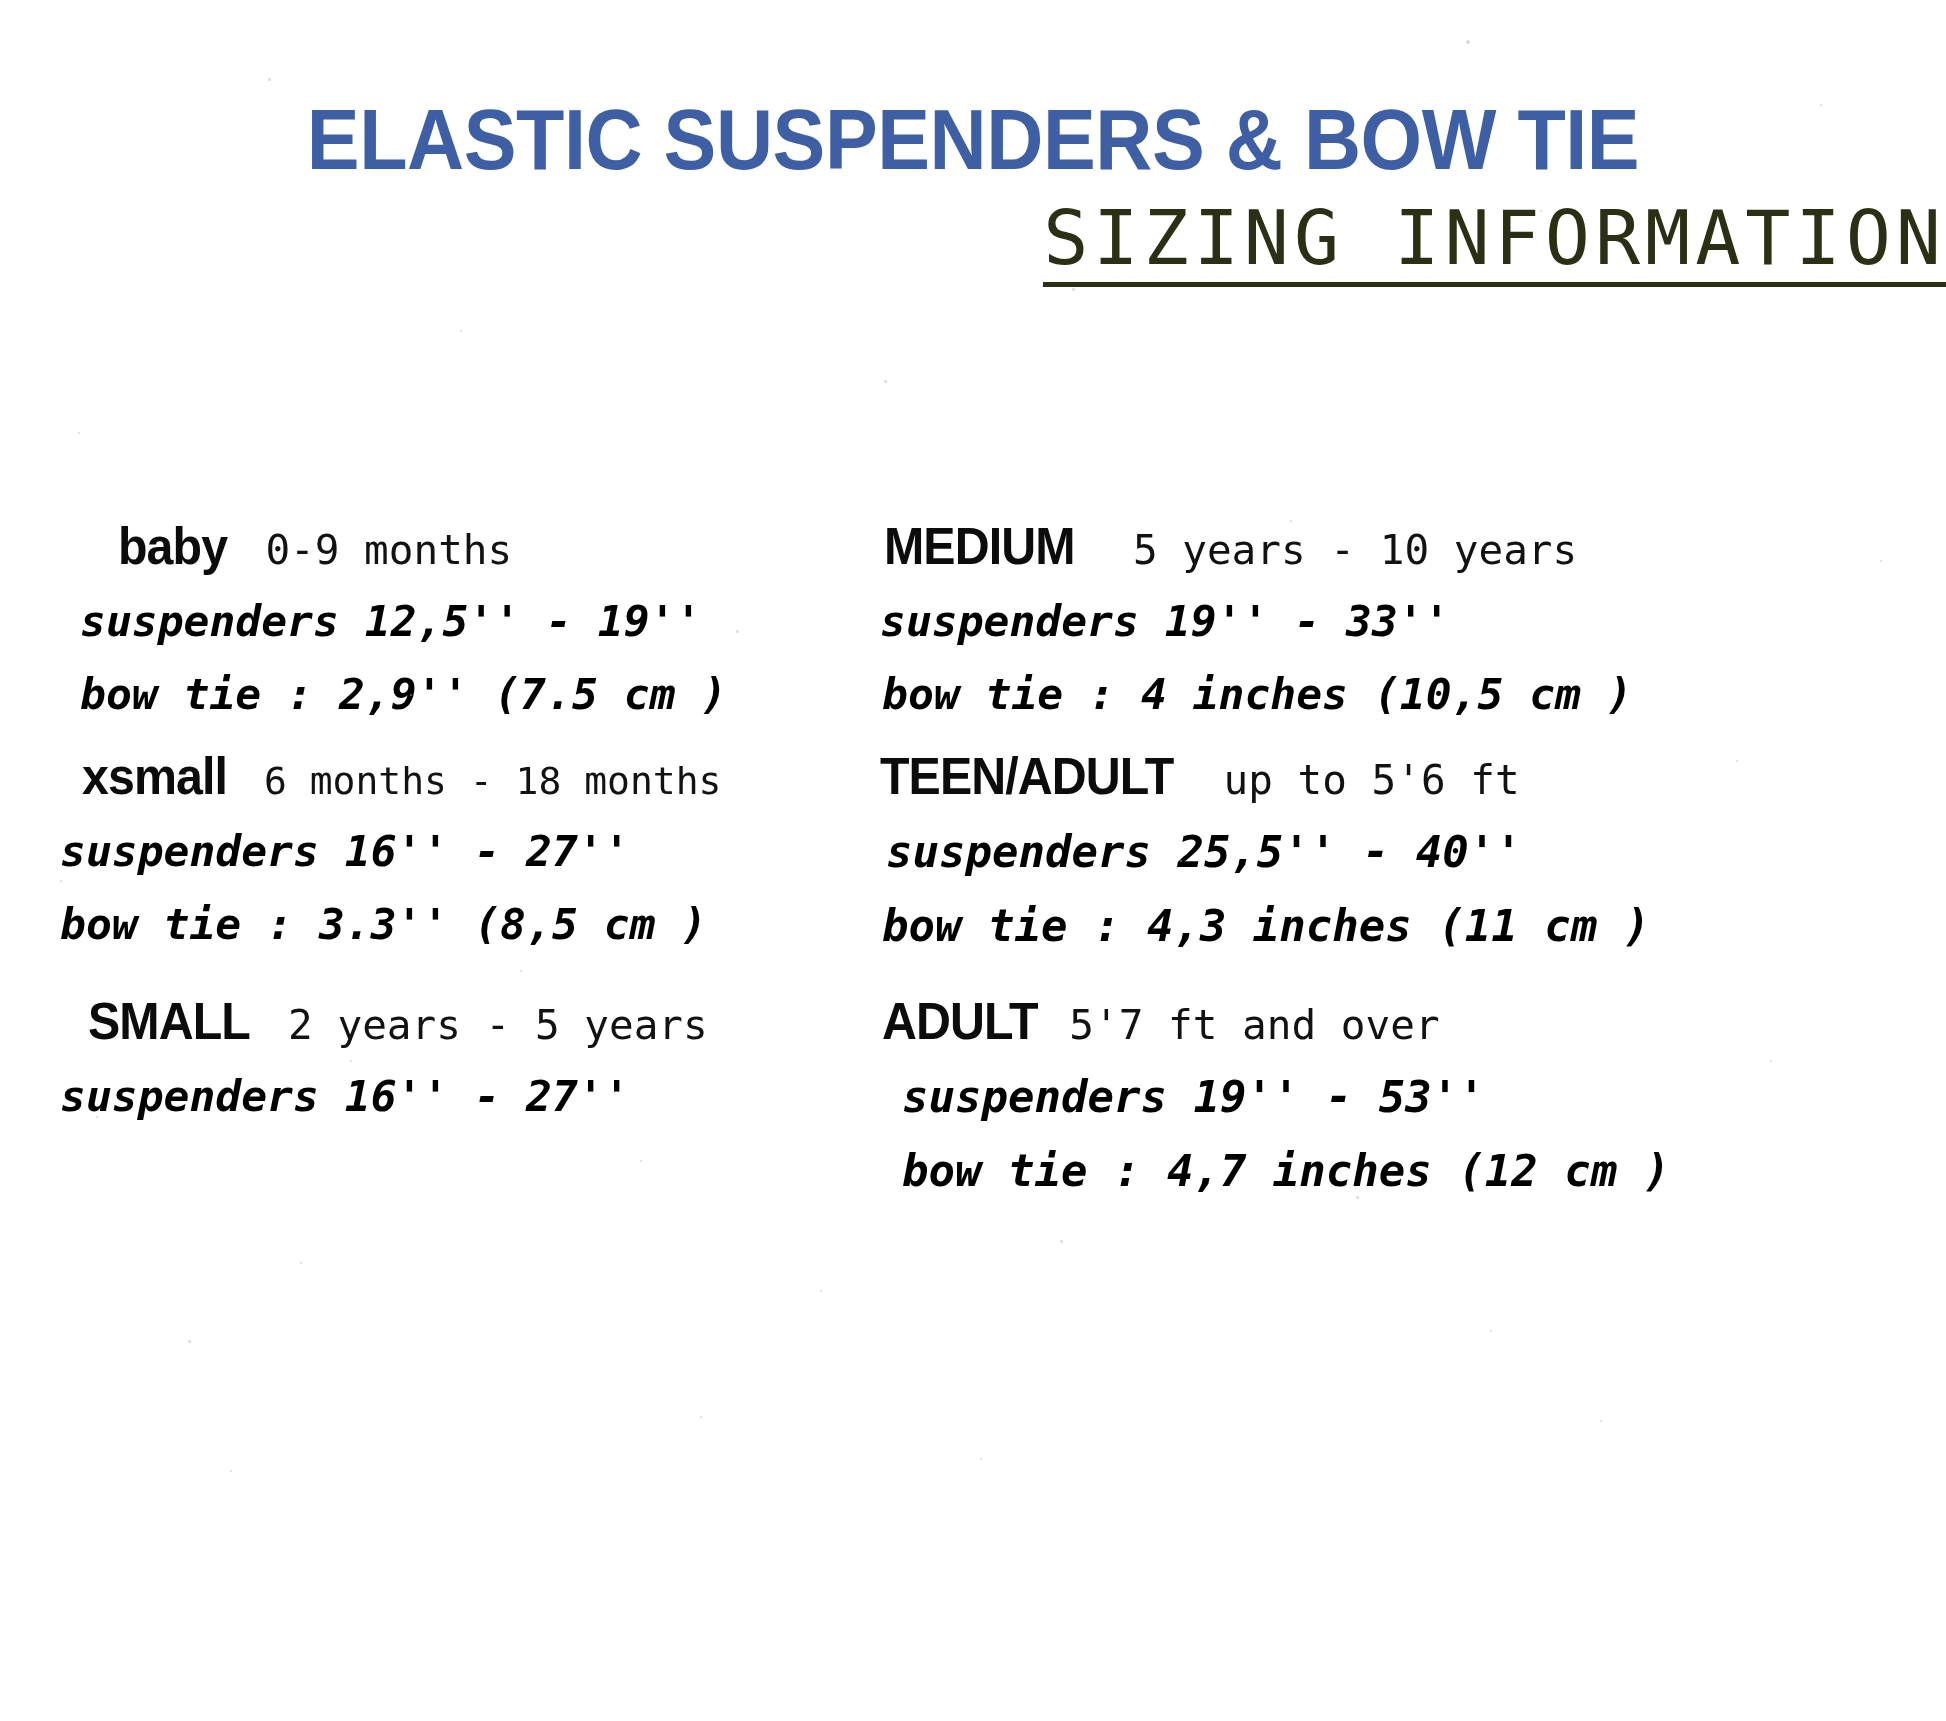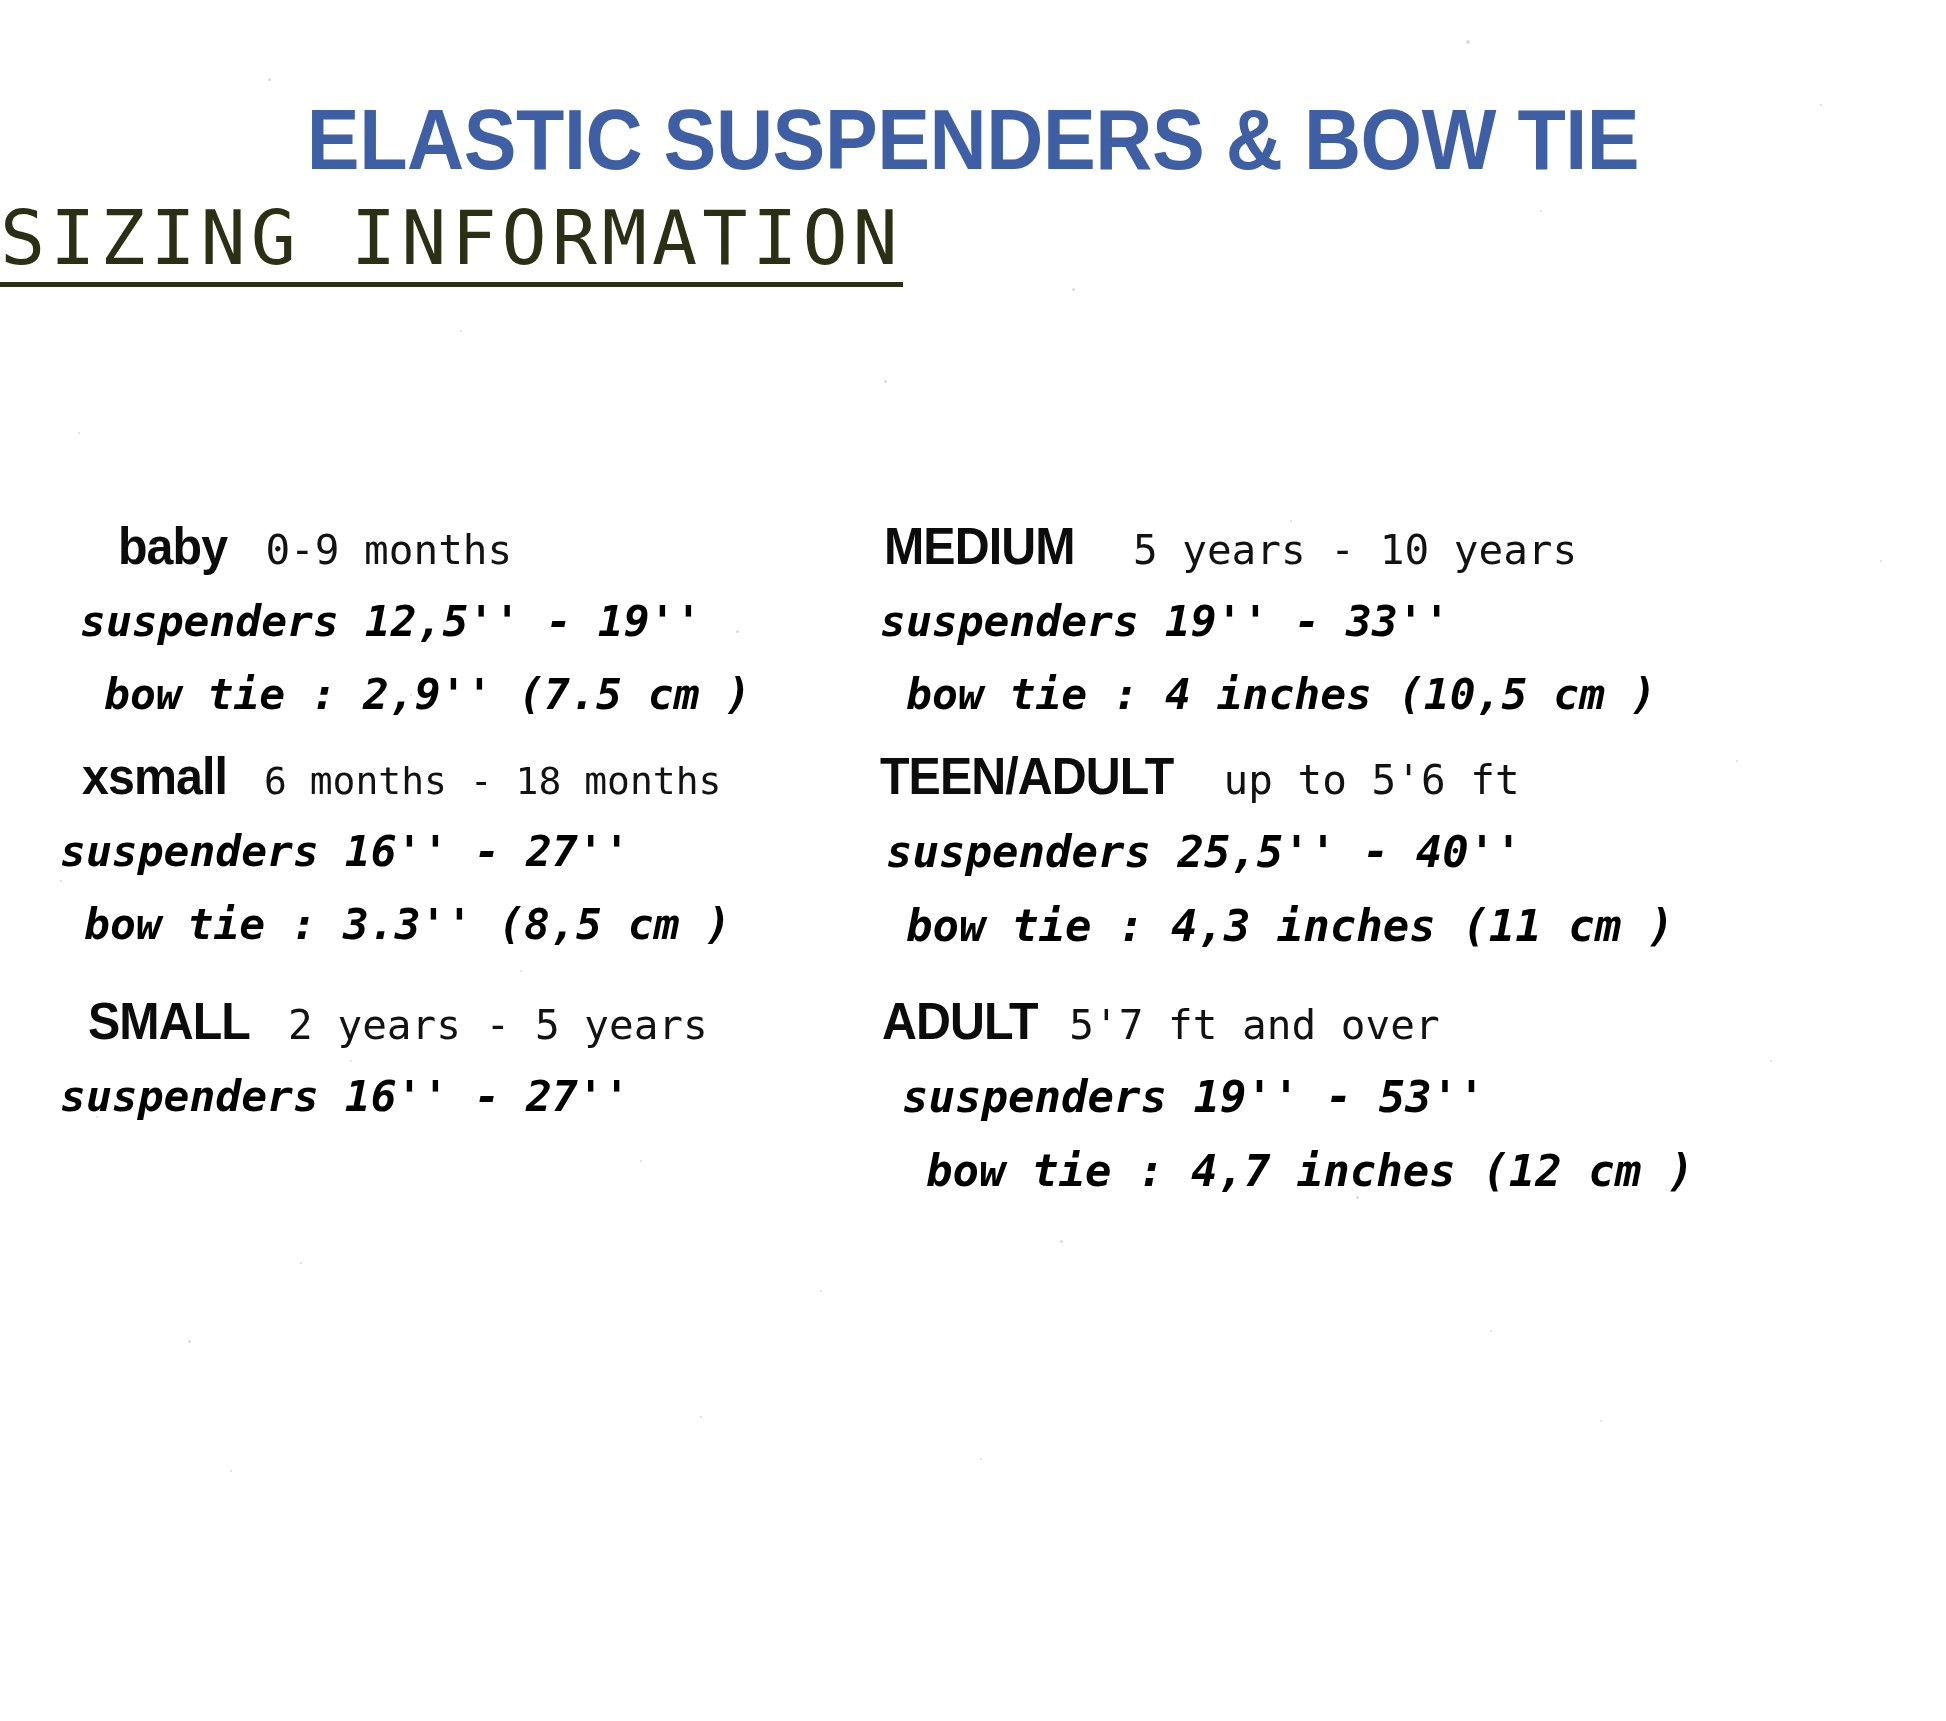--- a/index.html
+++ b/index.html
@@ -53,21 +53,21 @@
     color: #3f5fa4;
     transform: scaleX(0.92);
     transform-origin: center;
     white-space: nowrap;
   }
   .sub-title-wrap {
     position: absolute;
     top: 196px;
     left: 0;
     right: 0;
-    text-align: left;
+    text-align: right;
   }
   .sub-title {
     display: inline-block;
     font-family: "DejaVu Sans Mono", "Liberation Mono", monospace;
     font-weight: normal;
     font-size: 75px;
     line-height: 1.12;
     letter-spacing: 5px;
     color: #2b2f14;
     border-bottom: 5px solid #2b2f14;
@@ -125,21 +125,21 @@
   .measure {
     font-family: "DejaVu Sans Mono", "Liberation Mono", monospace;
     font-weight: bold;
     font-size: 43px;
     color: #000000;
     white-space: nowrap;
     line-height: 1;
     font-style: italic;
   }
   .m-susp { margin-top: 28px; }
-  .m-bow  { margin-top: 30px; margin-left: 24px; }
+  .m-bow  { margin-top: 30px; }
 
   
   .b-baby   .head-line { padding-left: 58px; }
   .b-baby   .m-susp    { padding-left: 20px; }
   .b-baby   .m-bow     { padding-left: 20px; }
 
   .b-xsmall .head-line { padding-left: 22px; }
   .b-xsmall .m-susp    { padding-left: 0px;  }
   .b-xsmall .m-bow     { padding-left: 0px;  }
 

